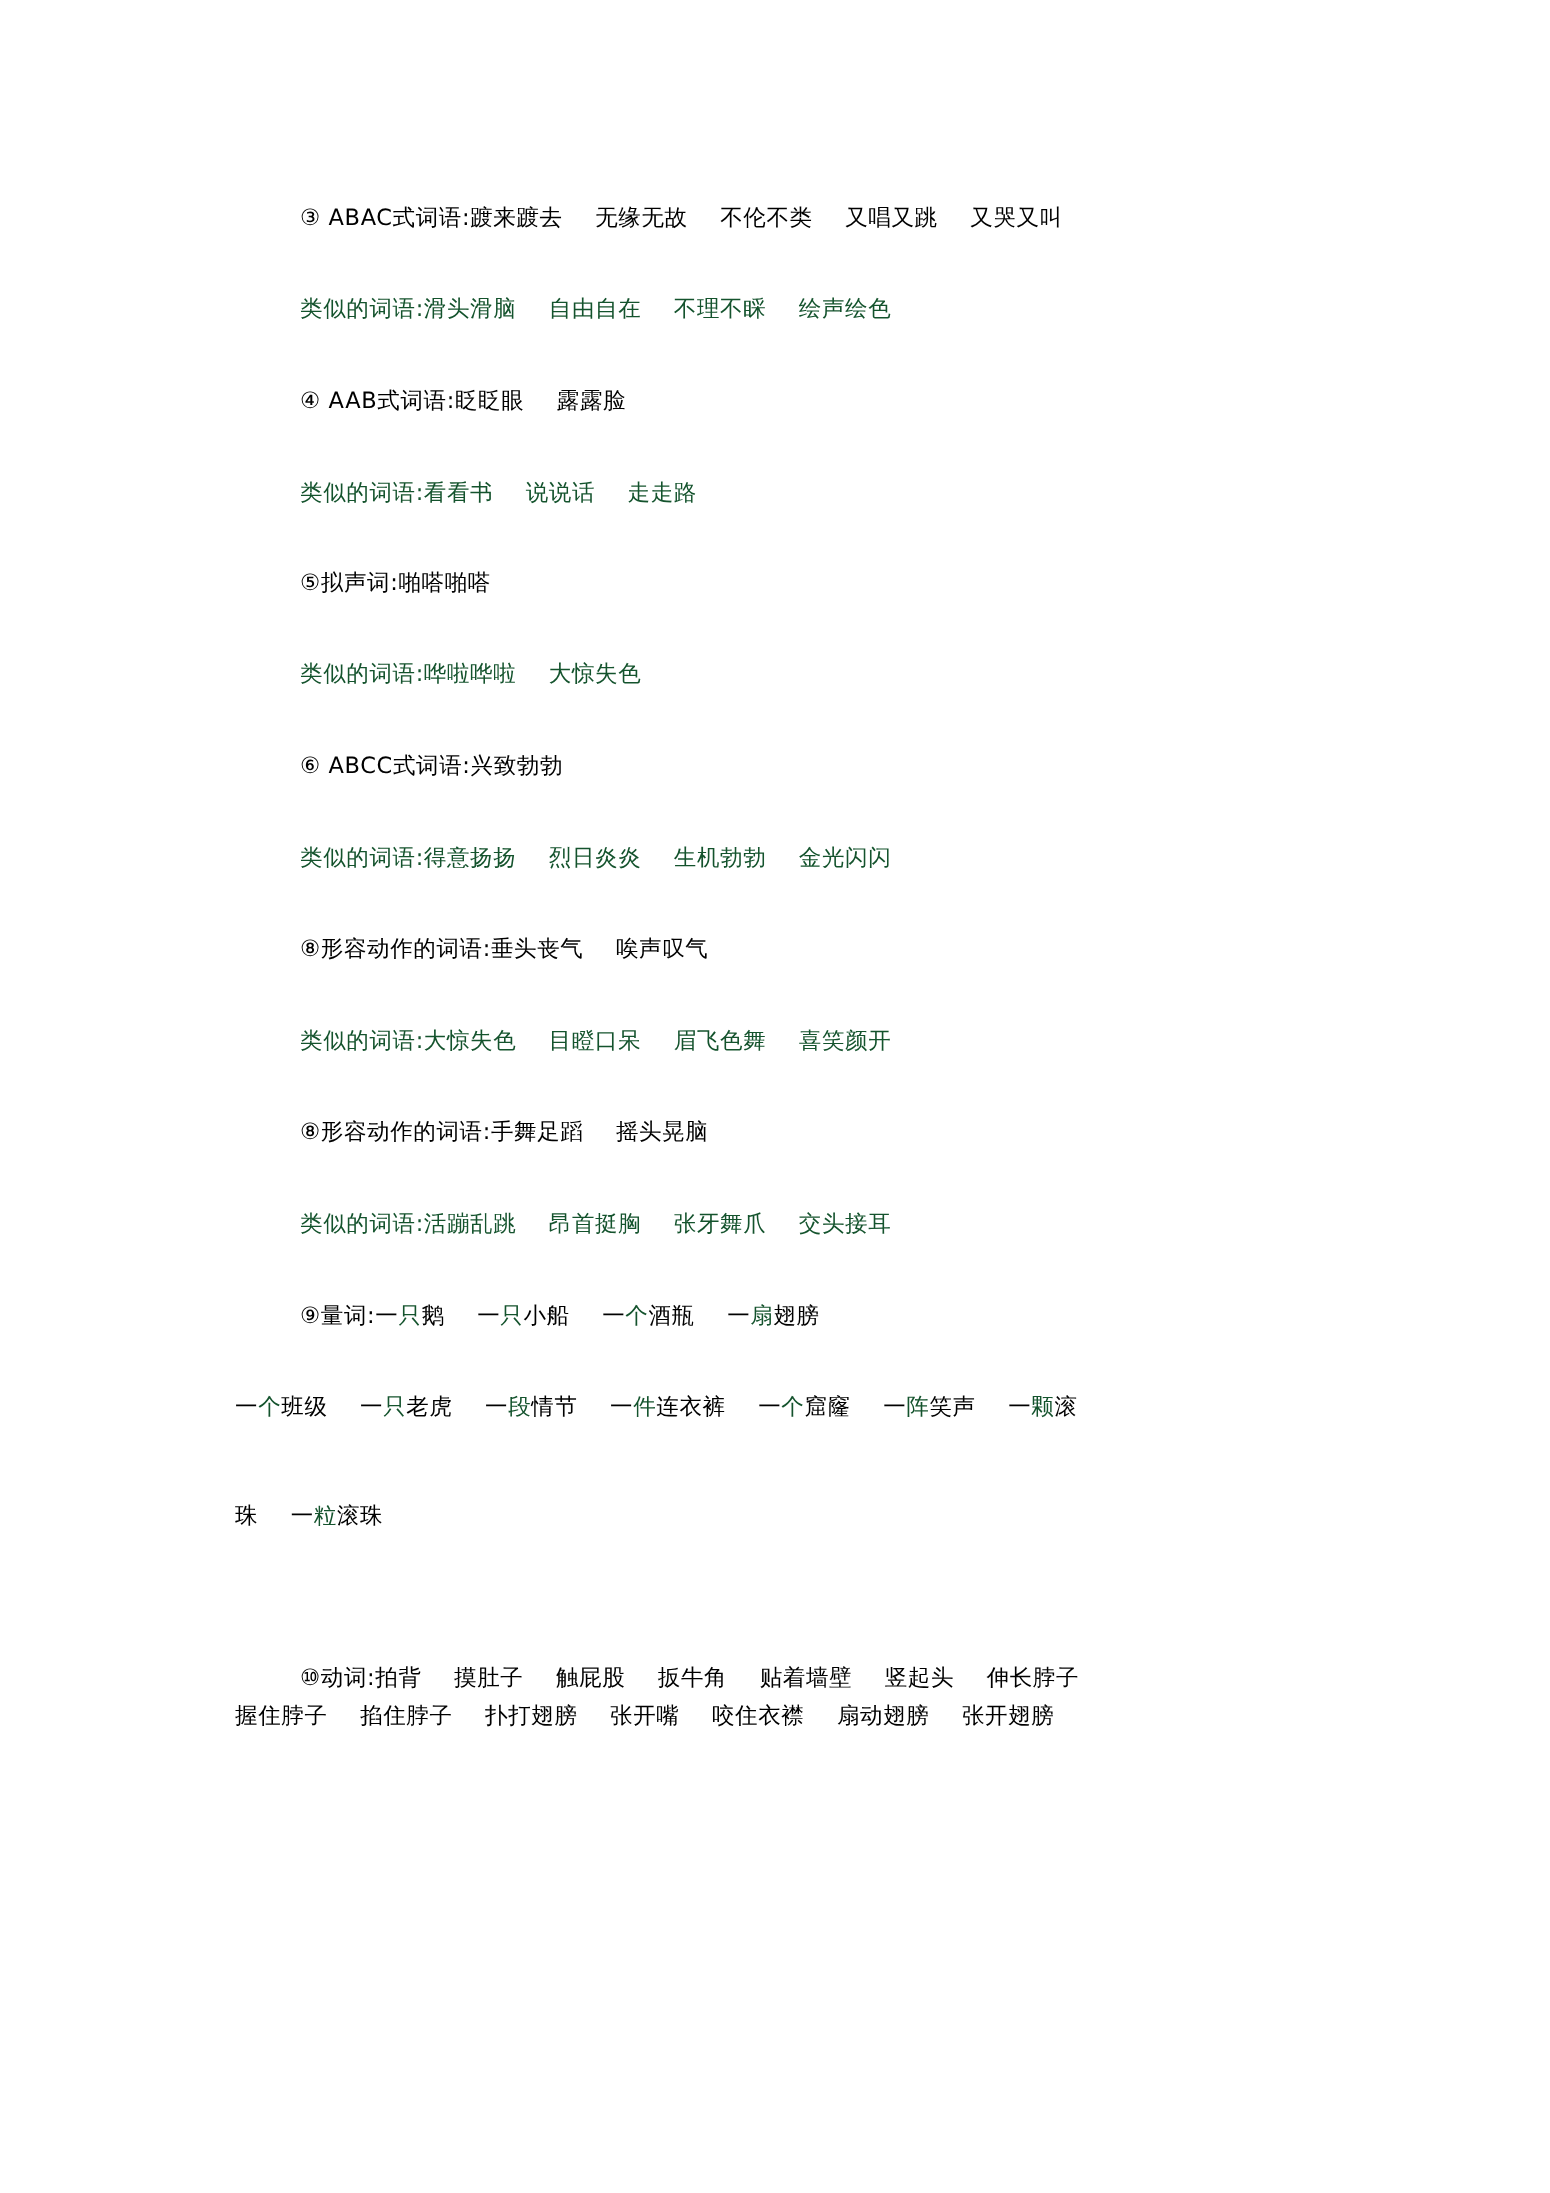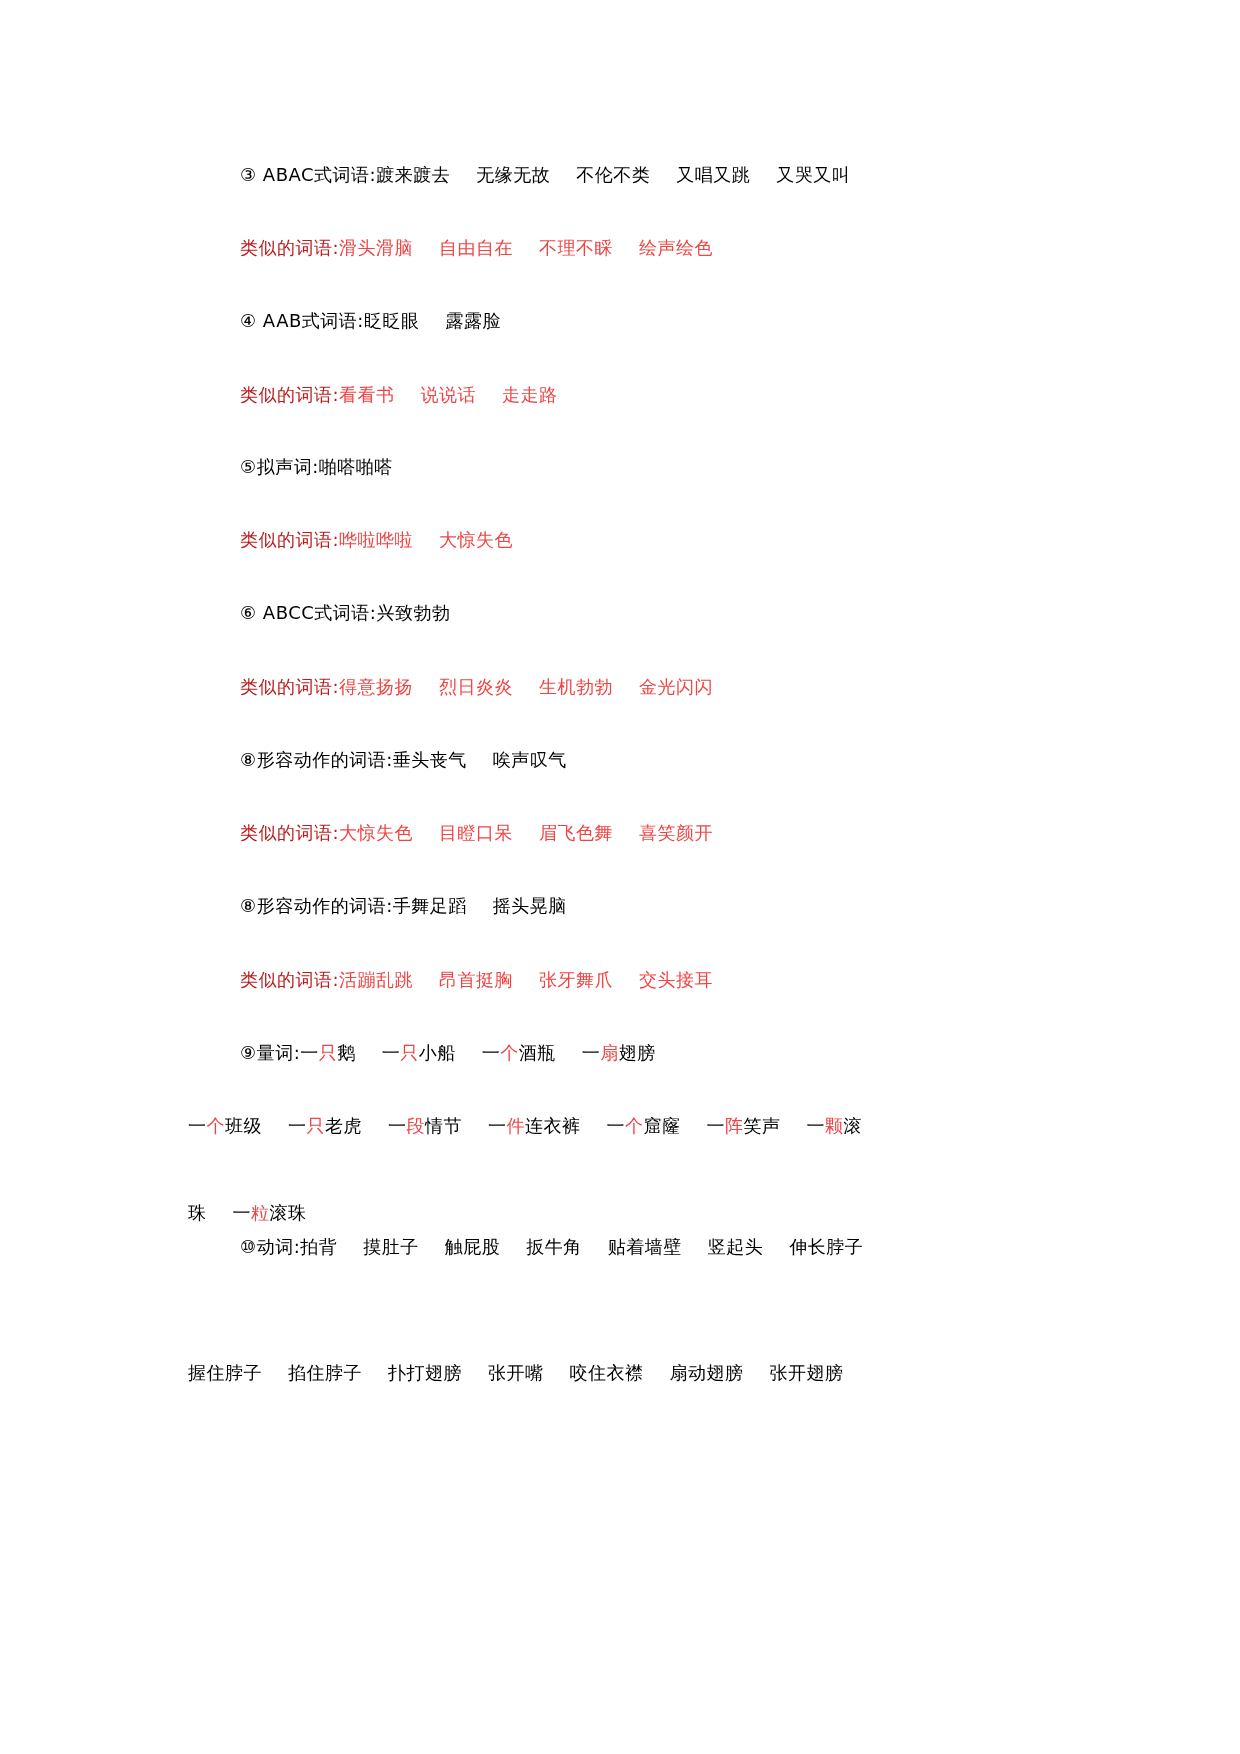--- a/index.html
+++ b/index.html
@@ -1,22 +1,22 @@
 <!DOCTYPE html>
 <html><head>
 <meta charset="utf-8">
 <style>
   html, body { margin: 0; padding: 0; background: #ffffff; }
   body { width: 1240px; height: 1754px; position: relative; overflow: hidden;
          font-family: "DejaVu Sans", "Liberation Sans", sans-serif; color: #000; }
   .page { position: absolute; left: 188px; top: 0; width: 880px; }
   .line { position: absolute; left: 0; font-size: 18px; line-height: 30px; white-space: nowrap; letter-spacing: 0.5px; }
   .indent { left: 52px; }
-  .blue { color: #b91c1c; }
-  .red { color: #ef4444; }
+  .blue { color: #14532d; }
+  .red { color: #14532d; }
   .gap { display: inline-block; width: 26px; }
 </style>
 </head>
 <body>
 
 <div class="page">
 
   <div class="line indent" style="top:160px">
     <span>③ ABAC式词语:</span><span>踱来踱去</span><span class="gap"></span><span>无缘无故</span><span class="gap"></span><span>不伦不类</span><span class="gap"></span><span>又唱又跳</span><span class="gap"></span><span>又哭又叫</span>
   </div>
@@ -62,20 +62,20 @@
   <div class="line indent" style="top:1038px">
     <span>⑨量词:</span><span>一</span><span class="red">只</span><span>鹅</span><span class="gap"></span><span>一</span><span class="red">只</span><span>小船</span><span class="gap"></span><span>一</span><span class="red">个</span><span>酒瓶</span><span class="gap"></span><span>一</span><span class="red">扇</span><span>翅膀</span>
   </div>
   <div class="line" style="top:1111px">
     <span>一</span><span class="red">个</span><span>班级</span><span class="gap"></span><span>一</span><span class="red">只</span><span>老虎</span><span class="gap"></span><span>一</span><span class="red">段</span><span>情节</span><span class="gap"></span><span>一</span><span class="red">件</span><span>连衣裤</span><span class="gap"></span><span>一</span><span class="red">个</span><span>窟窿</span><span class="gap"></span><span>一</span><span class="red">阵</span><span>笑声</span><span class="gap"></span><span>一</span><span class="red">颗</span><span>滚</span>
   </div>
   <div class="line" style="top:1198px">
     <span>珠</span><span class="gap"></span><span>一</span><span class="red">粒</span><span>滚珠</span>
   </div>
 
-  <div class="line indent" style="top:1232px">
+  <div class="line indent" style="top:1328px">
     <span>⑩动词:</span><span>拍背</span><span class="gap"></span><span>摸肚子</span><span class="gap"></span><span>触屁股</span><span class="gap"></span><span>扳牛角</span><span class="gap"></span><span>贴着墙壁</span><span class="gap"></span><span>竖起头</span><span class="gap"></span><span>伸长脖子</span>
   </div>
   <div class="line" style="top:1358px">
     <span>握住脖子</span><span class="gap"></span><span>掐住脖子</span><span class="gap"></span><span>扑打翅膀</span><span class="gap"></span><span>张开嘴</span><span class="gap"></span><span>咬住衣襟</span><span class="gap"></span><span>扇动翅膀</span><span class="gap"></span><span>张开翅膀</span>
   </div>
 
 </div>
 
 </body></html>

